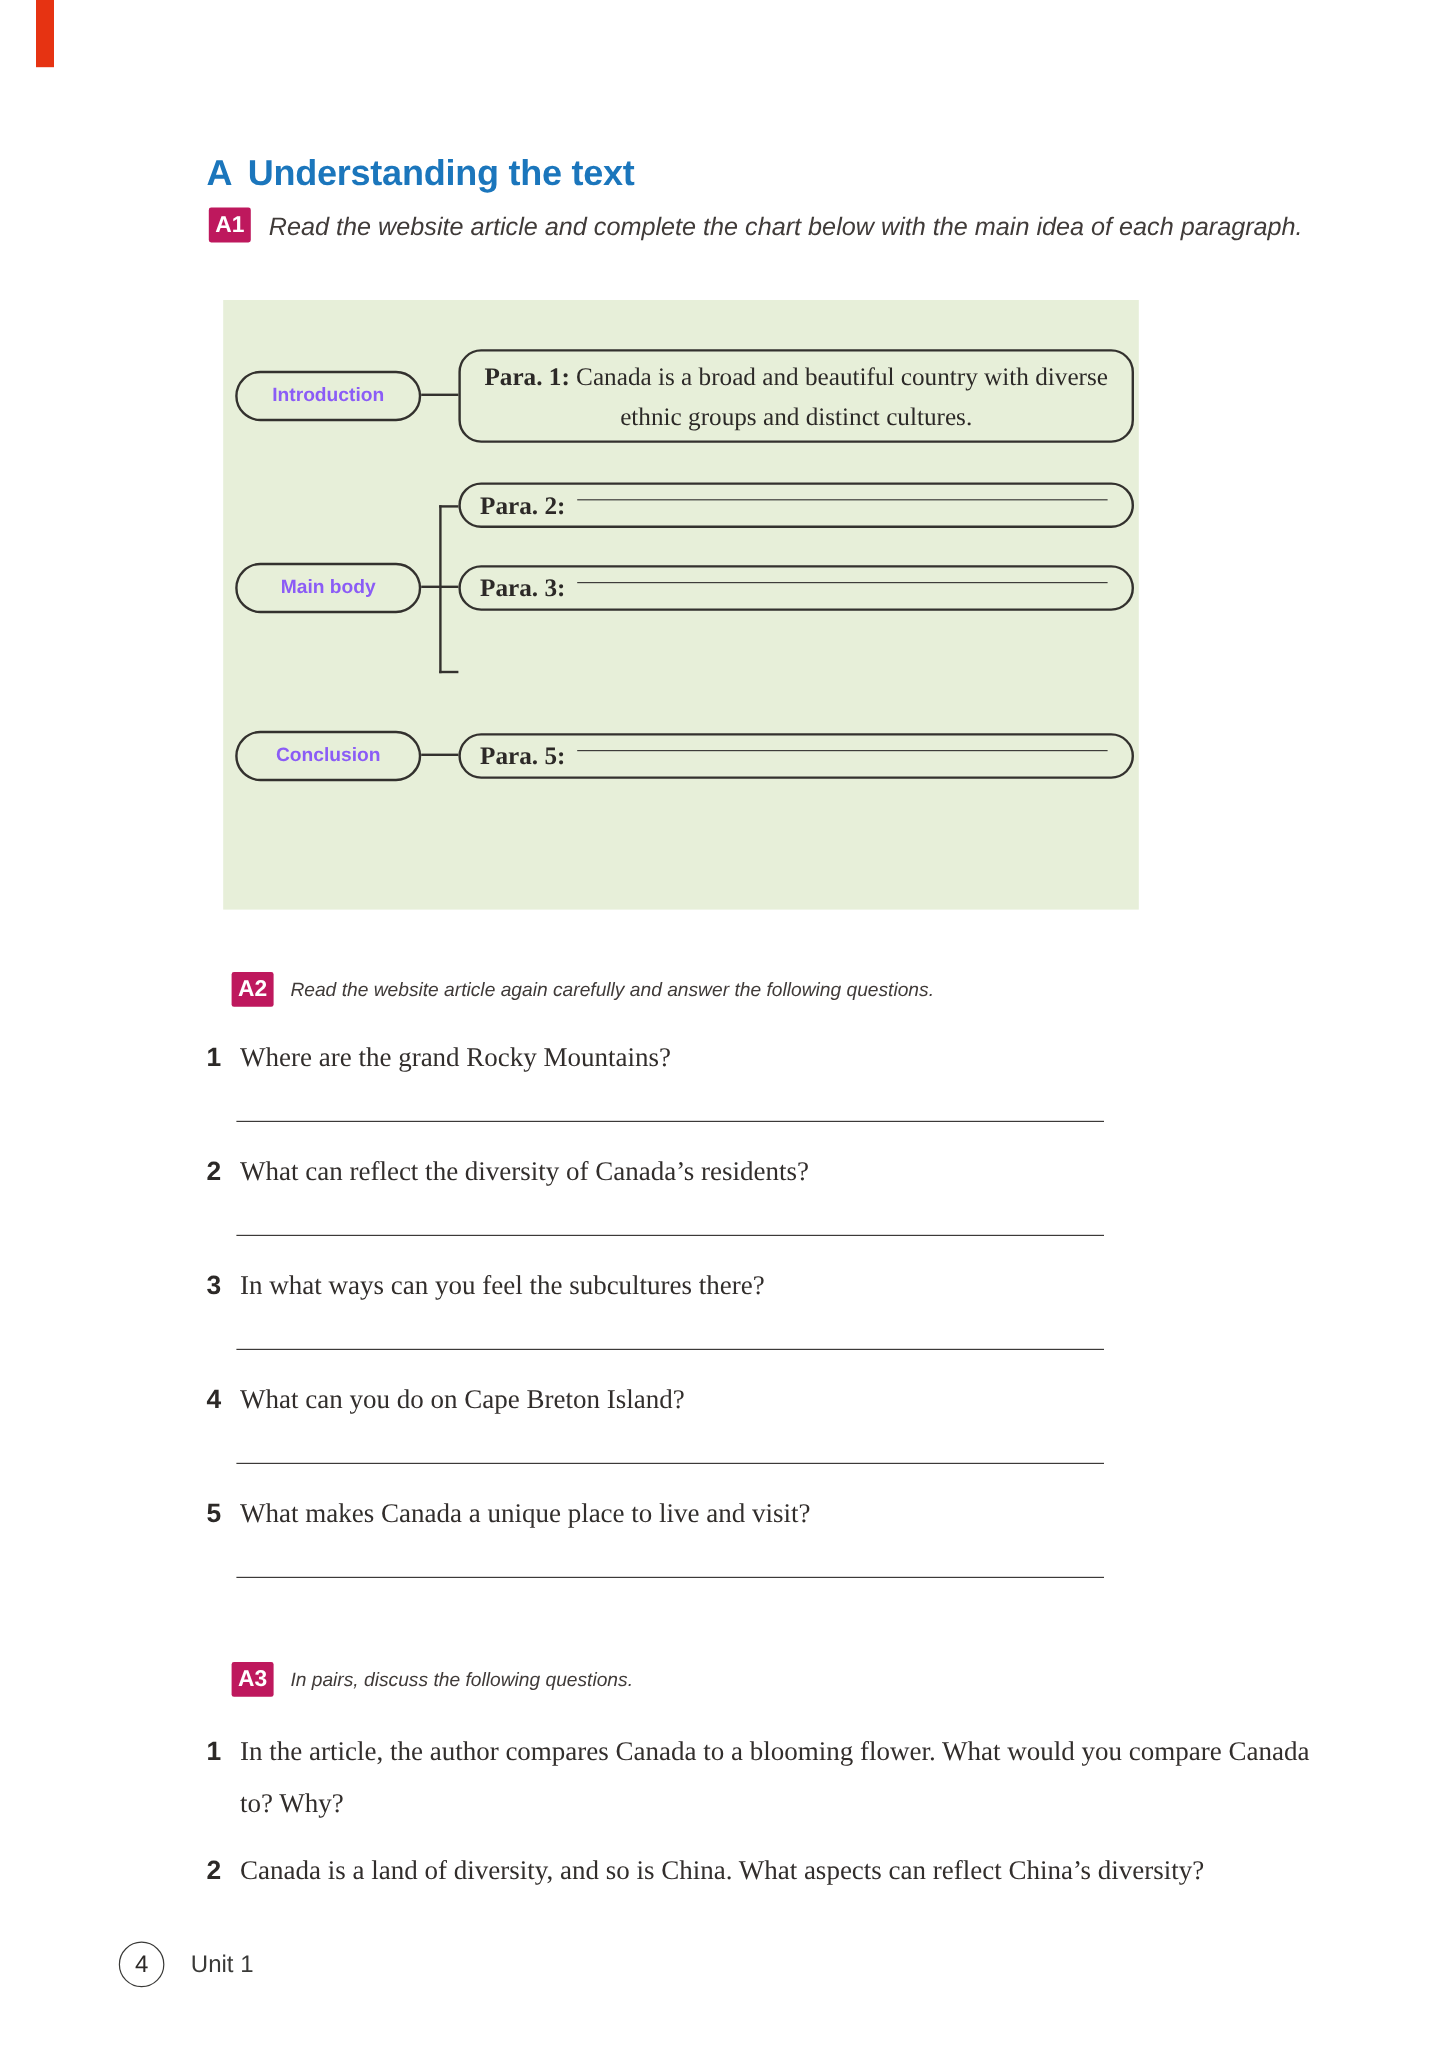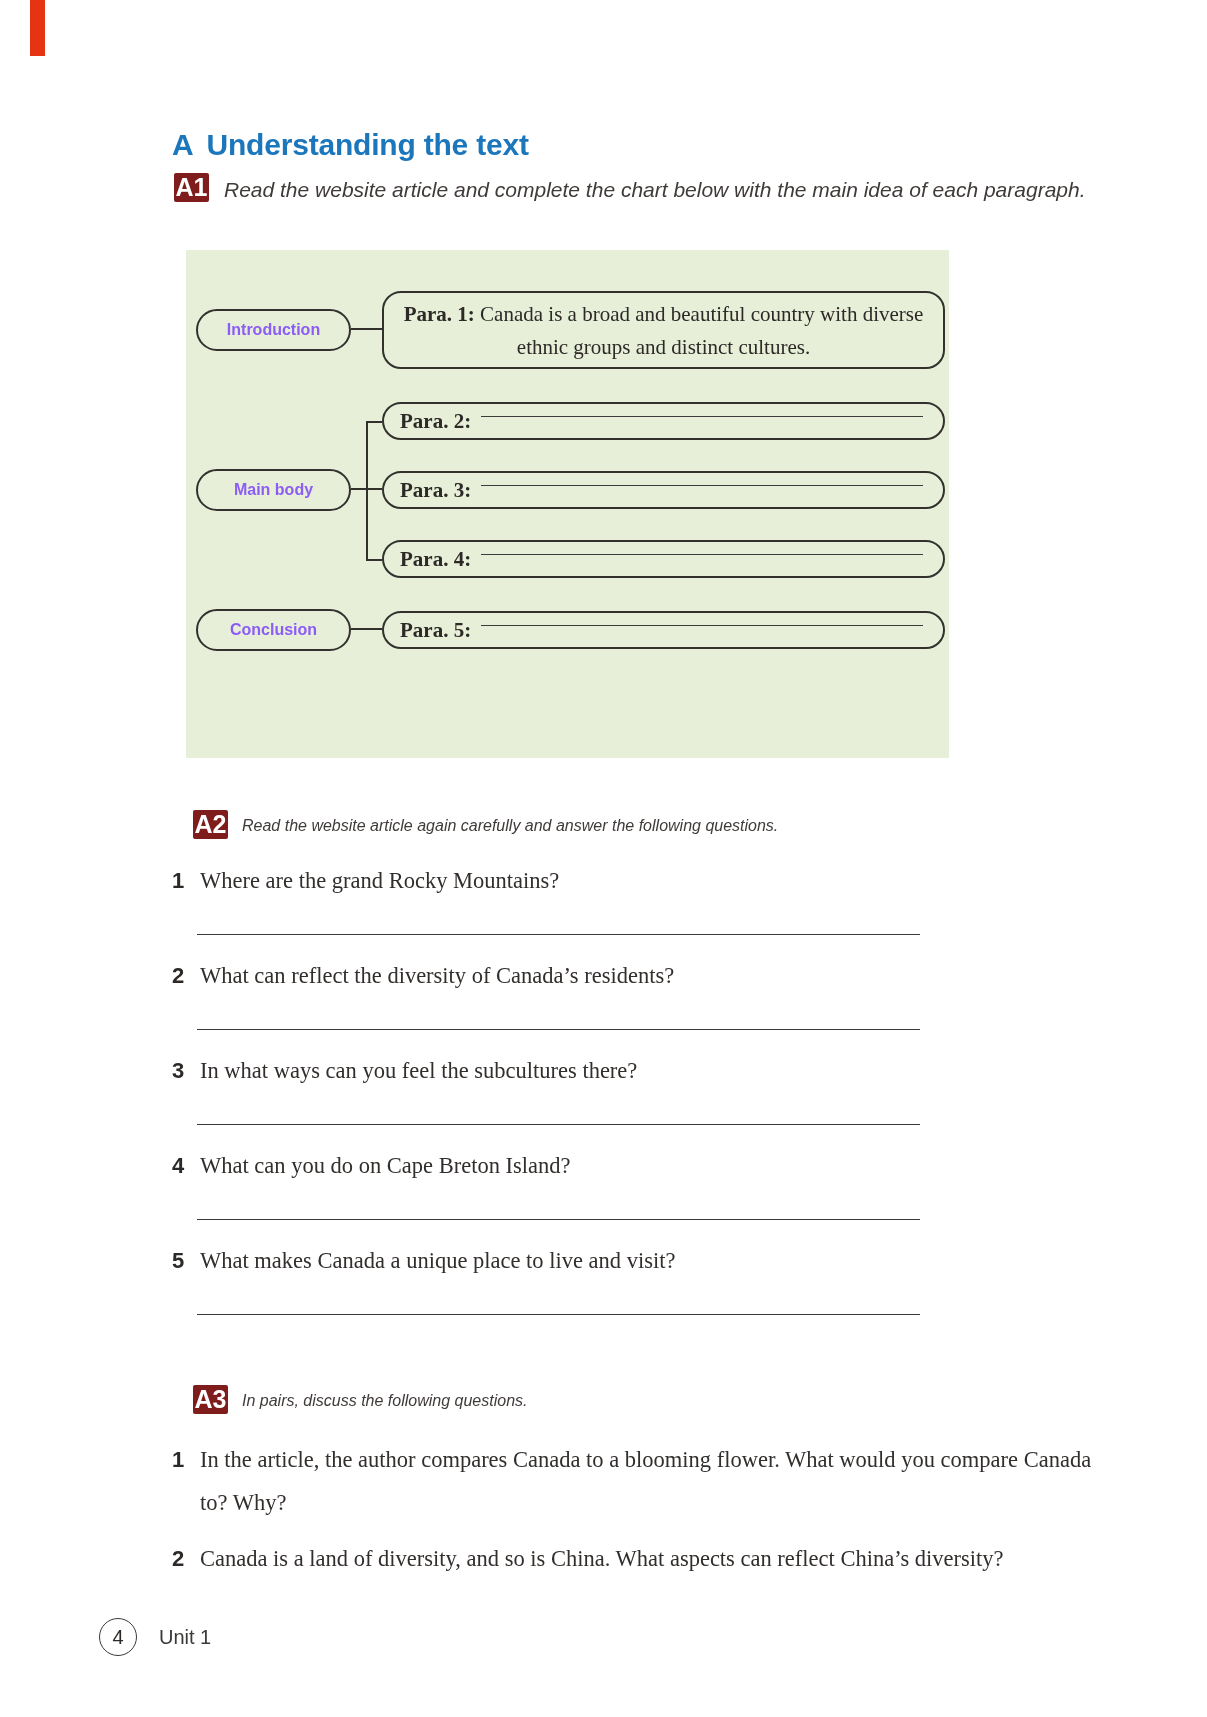--- a/index.html
+++ b/index.html
@@ -20,22 +20,22 @@
   
   .section-title {
     left:172px; top:128px;
     font-size:30px; font-weight:bold; color:#1b76bc;
     letter-spacing:-0.2px; display:flex; gap:13px; align-items:baseline;
   }
 
   
   .badge {
     display:inline-flex; justify-content:center; align-items:center;
-    width:35px; height:29px; background:#7f1d1d; color:#ffffff;
-    font-weight:bold; font-size:25px; border-radius:2px; flex:0 0 auto;
+    width:35px; height:29px; background:#be185d; color:#ffffff;
+    font-weight:bold; font-size:19px; border-radius:2px; flex:0 0 auto;
   }
 
   
   .a1-block { left:172px; top:172px; width:940px; font-size:21px; }
   .a1-block .badge { float:left; margin:1px 15px 6px 2px; font-style:normal; }
   .instruction-text { font-style:italic; color:#403b39; line-height:36px; }
 
   
   .panel { left:186px; top:250px; width:763px; height:508px; background:#e7efd9; }
   .stage-box {
@@ -125,24 +125,20 @@
     <div class="para-box single" style="top:152px;">
       <span class="para-label">Para. 2:</span>
       <span class="para-line"></span>
     </div>
 
     <div class="para-box single" style="top:221px;">
       <span class="para-label">Para. 3:</span>
       <span class="para-line"></span>
     </div>
 
-    <div class="para-box single" style="top:290px;">
-      <span class="para-label">Para. 4:</span>
-      <span class="para-line"></span>
-    </div>
 
     <div class="para-box single" style="top:361px;">
       <span class="para-label">Para. 5:</span>
       <span class="para-line"></span>
     </div>
 
     <div class="connector" style="left:165px; top:78px;  width:31px; height:2px;"></div>
     <div class="connector" style="left:165px; top:238px; width:31px; height:2px;"></div>
     <div class="connector" style="left:165px; top:378px; width:31px; height:2px;"></div>
     <div class="connector" style="left:180px; top:171px; width:2px; height:140px;"></div>

